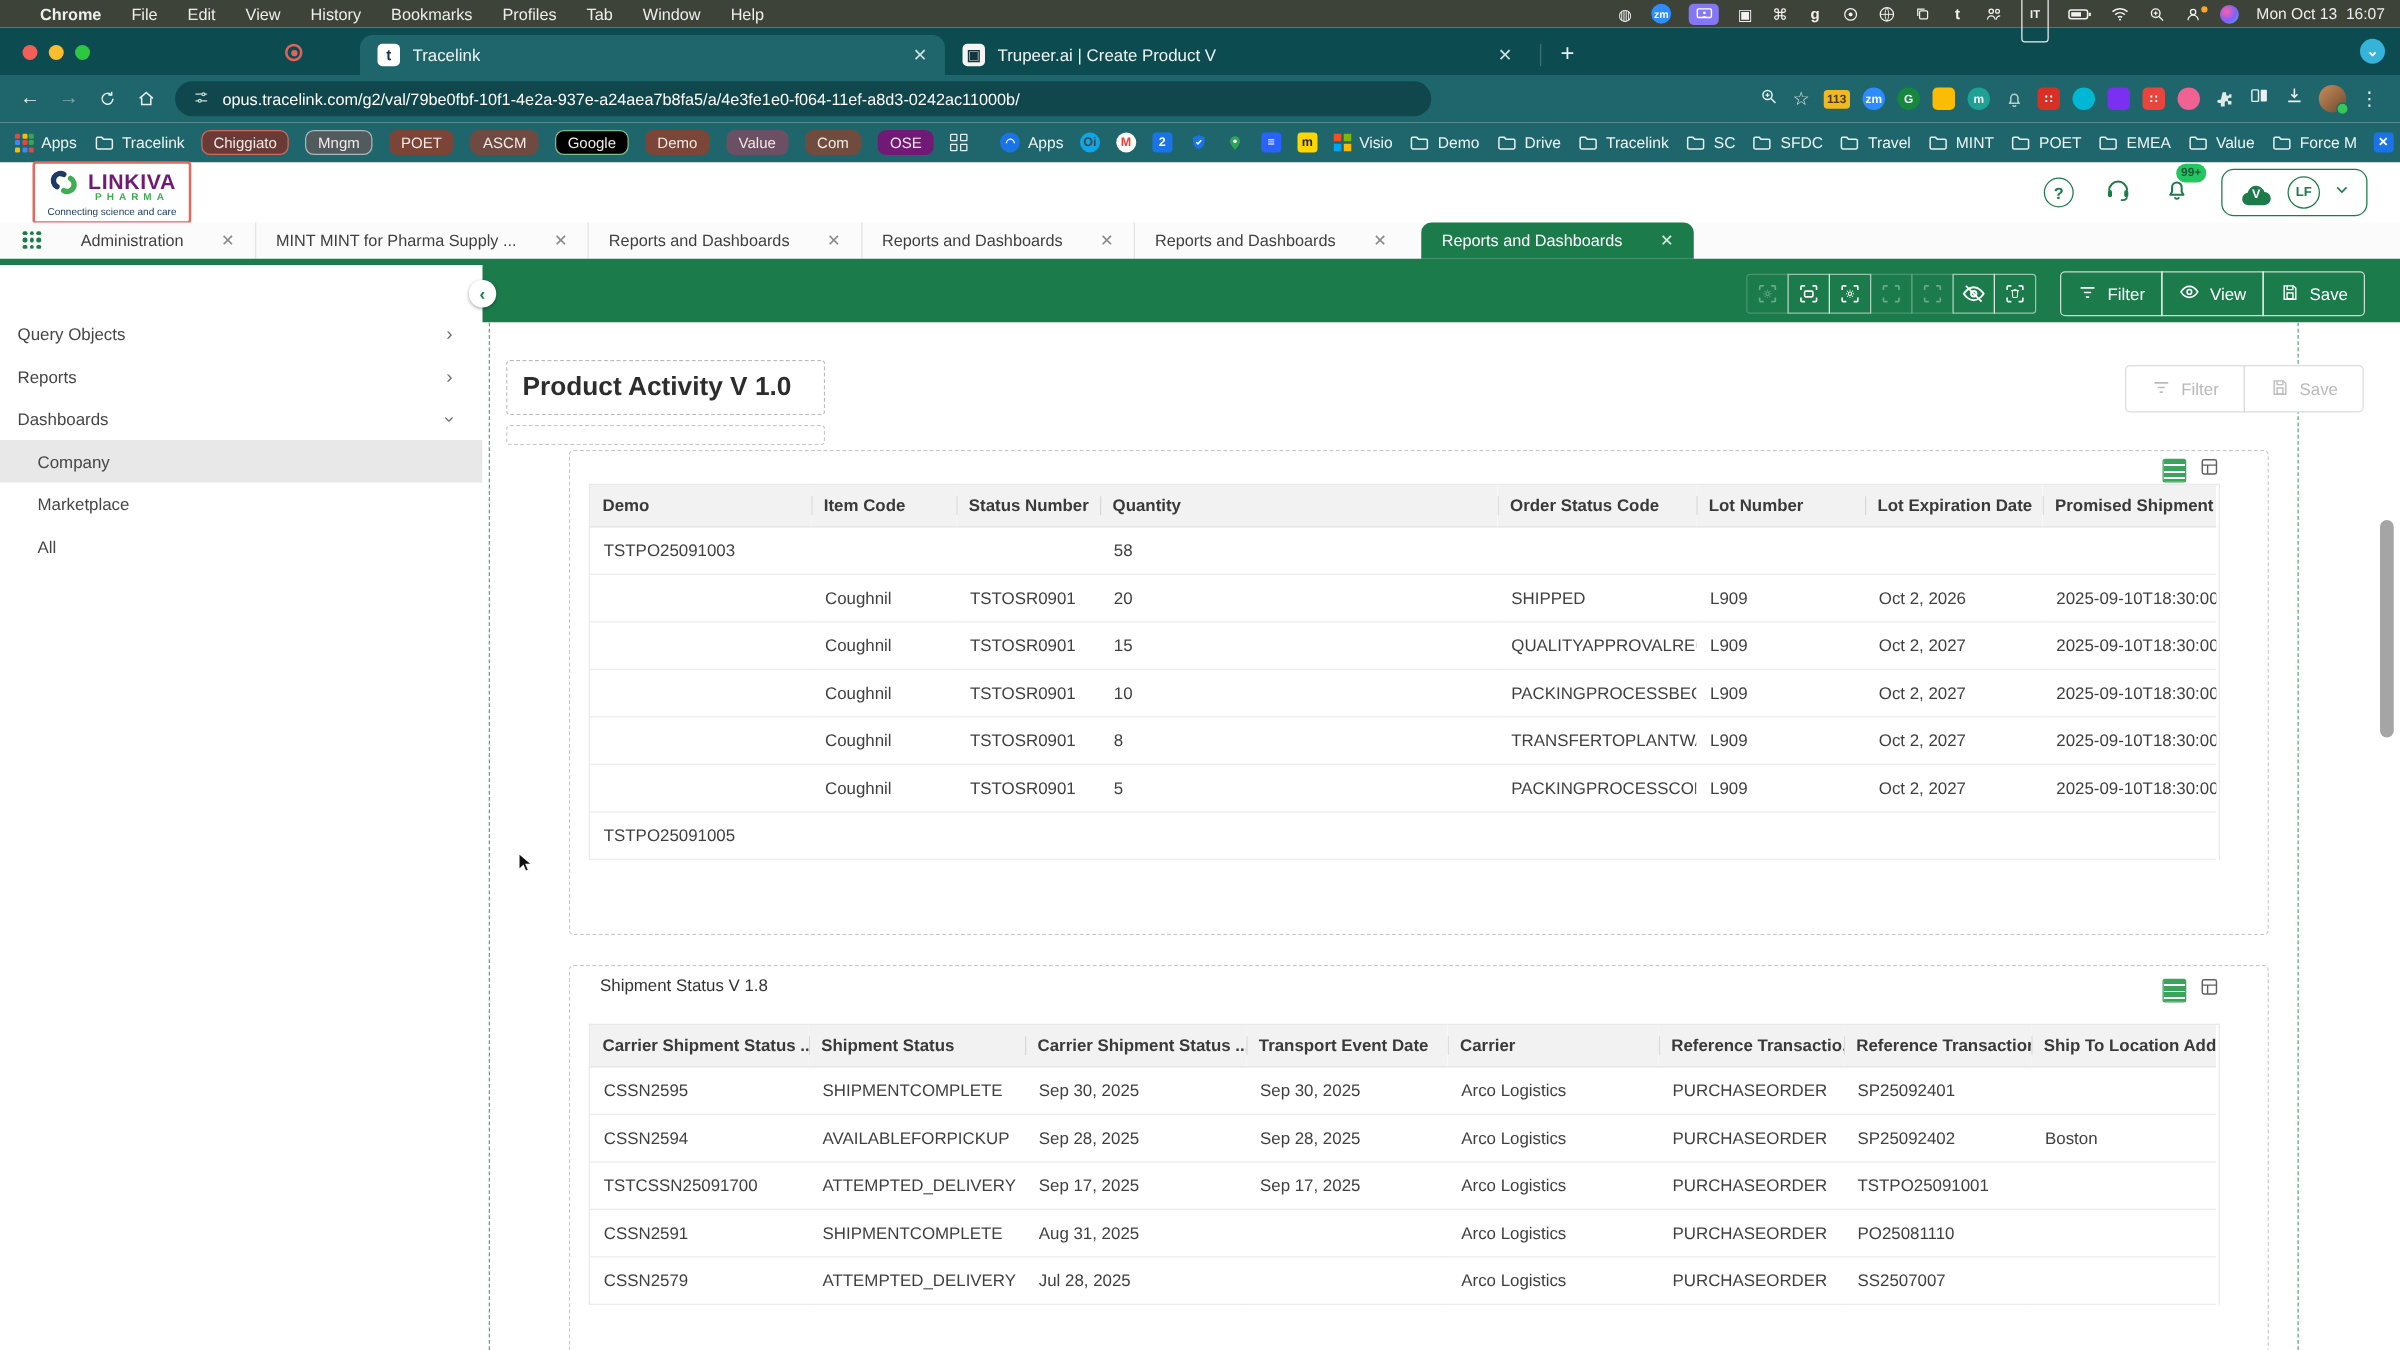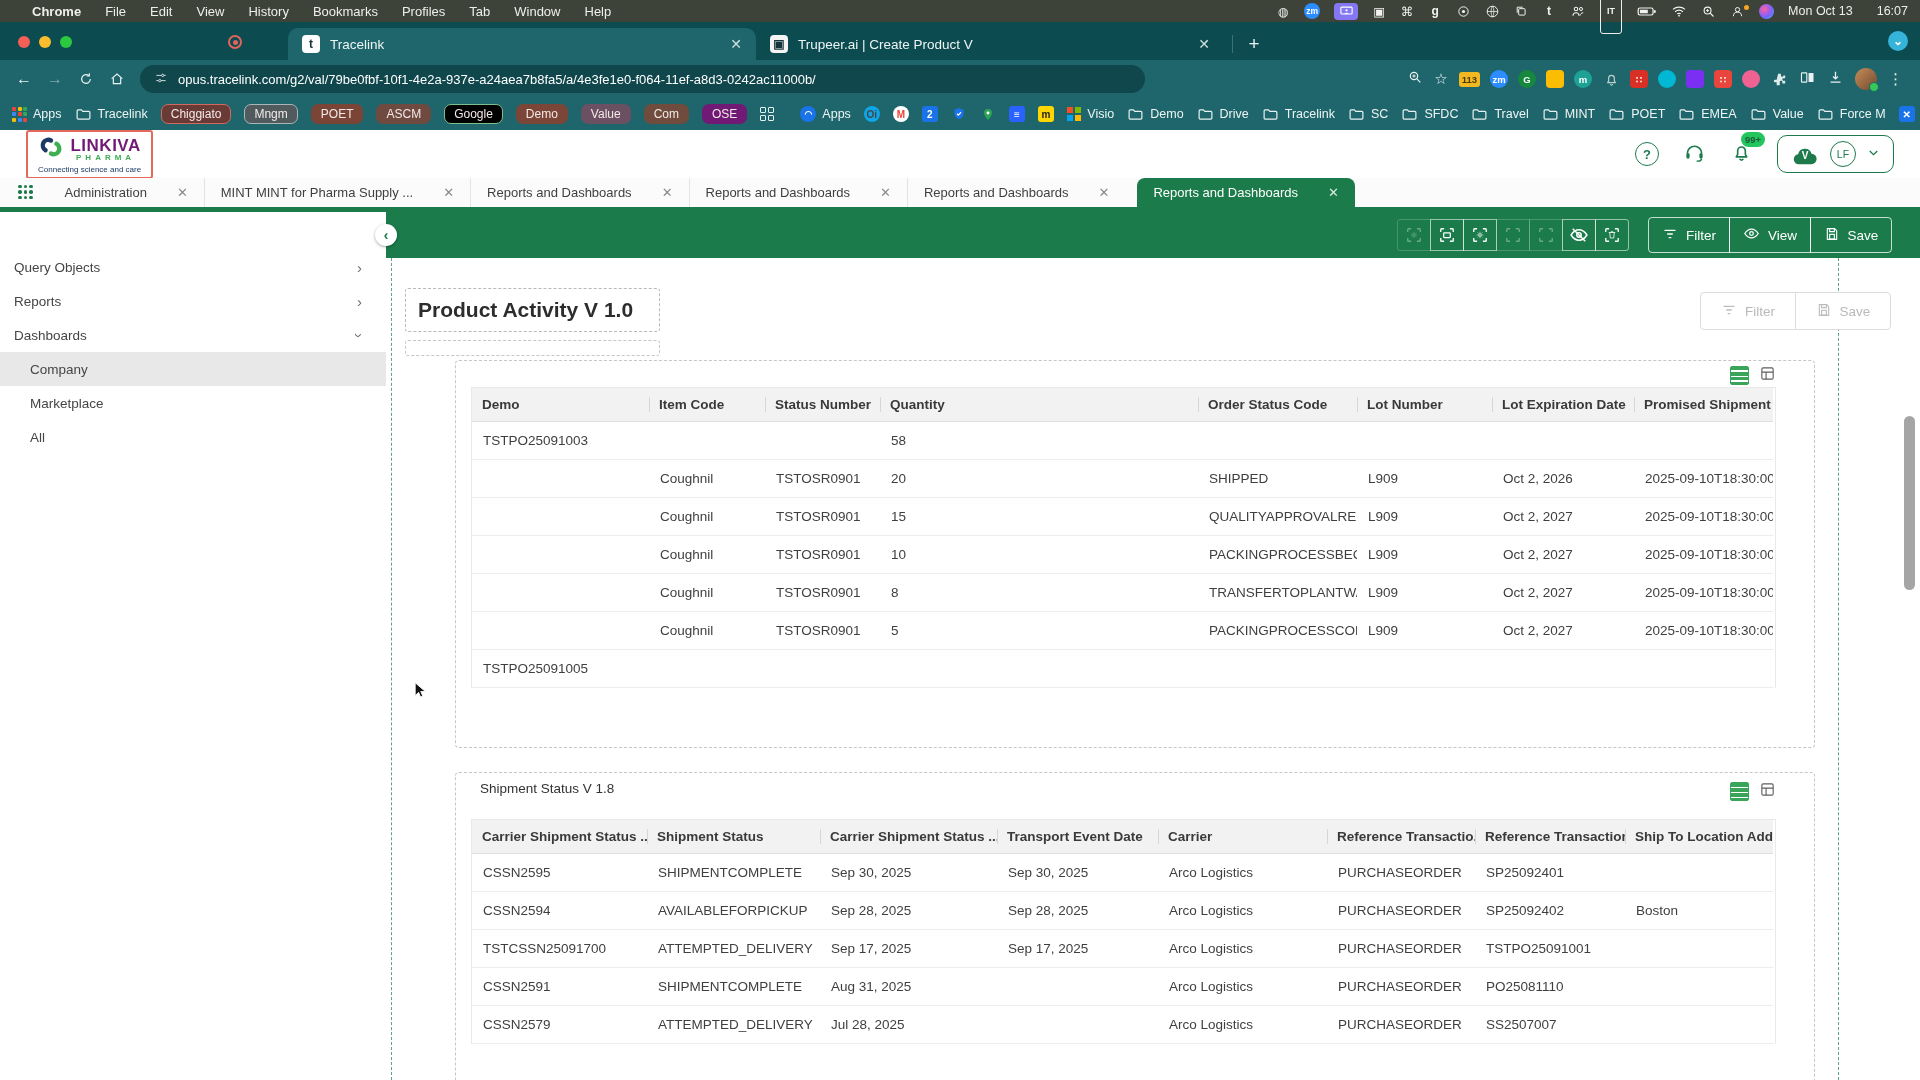--- a/index.html
+++ b/index.html
@@ -16,21 +16,21 @@
   .si{display:inline-flex;align-items:center;justify-content:center;height:16px;min-width:14px;color:#f2f2f0}
   .si-zm{background:#2d8cff;color:#fff;border-radius:50%;width:16px;height:16px;font-size:8.5px;font-weight:700}
   .si-screen{background:#8577f3;border-radius:4px;width:24px;height:17px;display:inline-flex;align-items:center;justify-content:center}
   .si-it{border:1.5px solid #eee;border-radius:3px;font-size:9px;padding:16px 3px;height:12px;line-height:12px;font-weight:700}
   .si-t{font-weight:700;font-size:12px}
   .si-g{font-weight:700;font-size:12px}
   .si-user{position:relative}
   .si-user .dot{position:absolute;right:-4px;top:2px;width:5px;height:5px;border-radius:50%;background:#f5a623}
   .si-siri{width:15px;height:15px;border-radius:50%;
     background:radial-gradient(circle at 35% 35%, #ff5fa2, #7b61ff 55%, #39c2ff)}
-  .mb-clock{display:flex;gap:24px;font-size:12.5px}
+  .mb-clock{display:flex;gap:7px;font-size:12.5px}
 
   
   .tabstrip{position:absolute;top:22px;left:0;right:0;height:38px;background:#0c4b50}
   .lights{position:absolute;left:18px;top:14px;display:flex;gap:9px}
   .light{width:12px;height:12px;border-radius:50%}
   .l-red{background:#f35f57}.l-yel{background:#fbbd2e}.l-grn{background:#2bc840}
   .record-ind{position:absolute;left:228px;top:13px;width:10px;height:10px;border-radius:50%;
     border:2px solid #e0635c;display:flex;align-items:center;justify-content:center}
   .record-ind::after{content:"";width:5px;height:5px;border-radius:50%;background:#e0635c}
   .btabs{position:absolute;left:288px;top:6px;bottom:0;display:flex;align-items:flex-end}
@@ -94,21 +94,21 @@
     align-items:center;justify-content:center;font-size:13px;font-weight:700}
   .bell-wrap{position:relative;display:flex}
   .nbadge{position:absolute;top:-9px;right:-12px;background:#22c55e;color:#1c5c38;font-size:9.5px;
     font-weight:700;border-radius:9px;padding:2px 4px}
   .account-pill{display:flex;align-items:center;gap:10px;border:1.5px solid #1c7a4b;border-radius:10px;
     padding:5px 12px}
   .cloudv{position:relative;width:30px;height:22px}
   .cloudv .v{position:absolute;inset:0;display:flex;align-items:center;justify-content:center;
     color:#fff;font-size:10px;font-weight:700;padding-top:3px}
   .lf{width:24px;height:24px;border:1.5px solid #1c7a4b;border-radius:50%;display:flex;align-items:center;
-    justify-content:center;font-size:10.5px;font-weight:400}
+    justify-content:center;font-size:10.5px;font-weight:700}
 
   
   .apptabs{position:absolute;top:178px;left:0;right:0;height:29px;background:#fbfbfb;display:flex;
     align-items:flex-end;padding-left:12px;box-sizing:border-box}
   .dots9{display:grid;grid-template-columns:repeat(3,3.5px);grid-auto-rows:3.5px;gap:2px;margin:0 16px 8px 6px}
   .dots9 i{background:#1b7b4b;border-radius:50%}
   .atab{height:29px;display:flex;align-items:center;gap:30px;padding:0 16px;font-size:13px;color:#3f3f3f;
     border-left:1px solid #e4e4e4;box-sizing:border-box}
   .atab:first-of-type{border-left:none}
   .aclose{color:#8a8a8a;font-size:13px}

